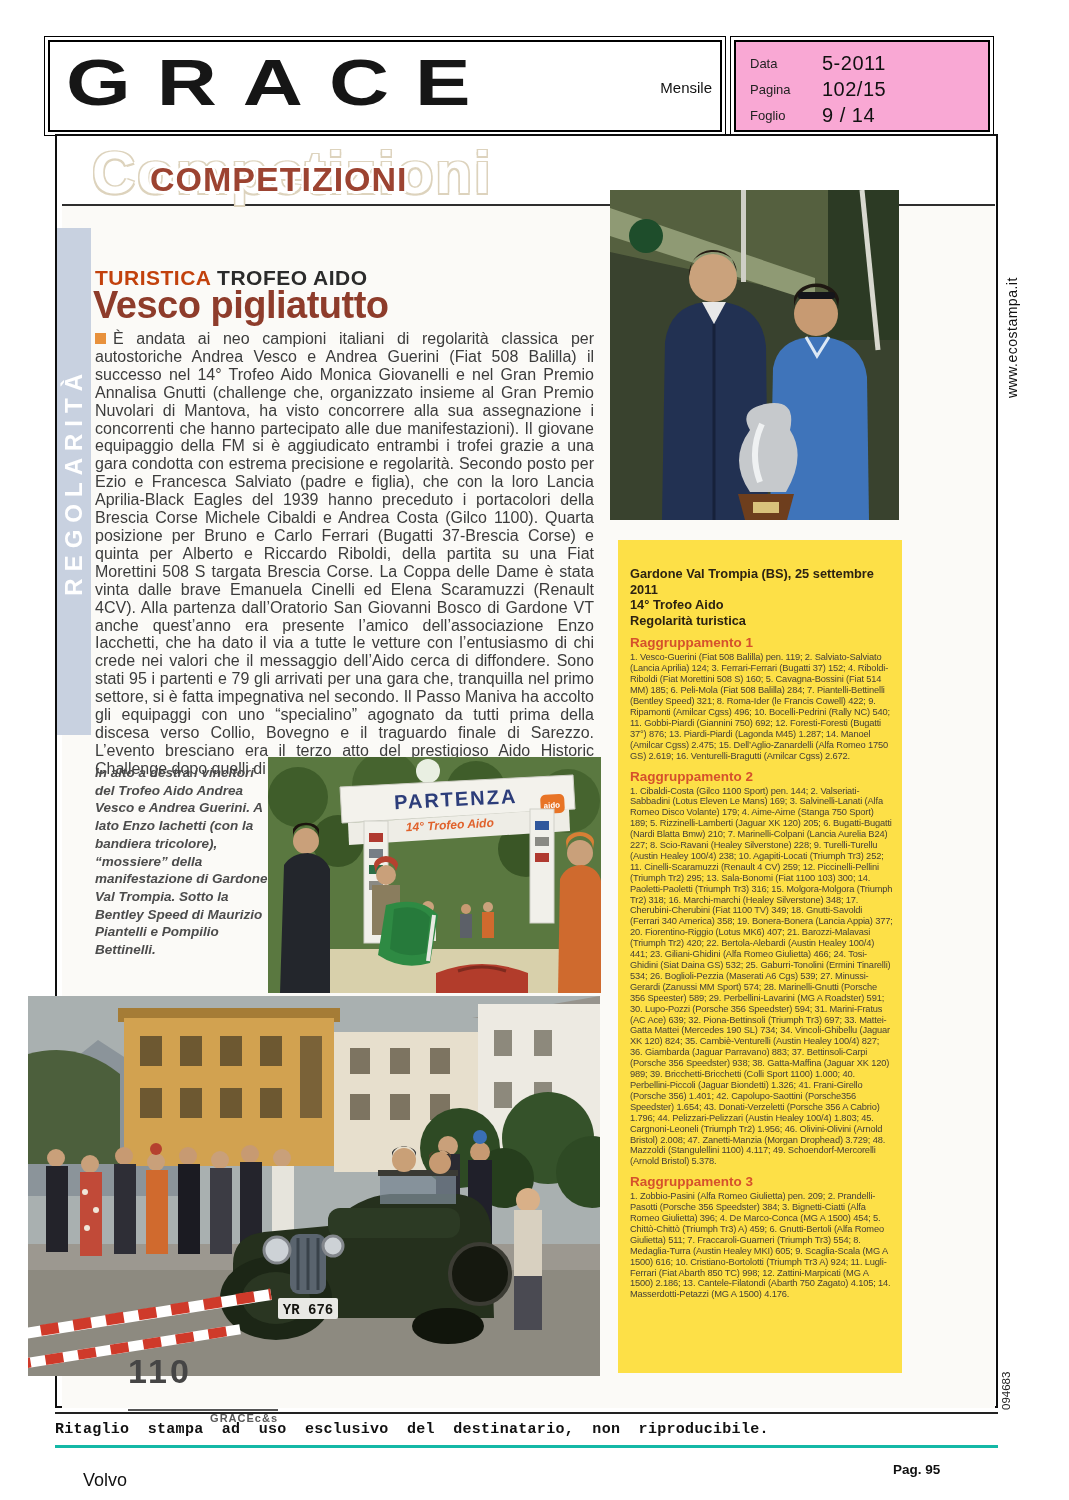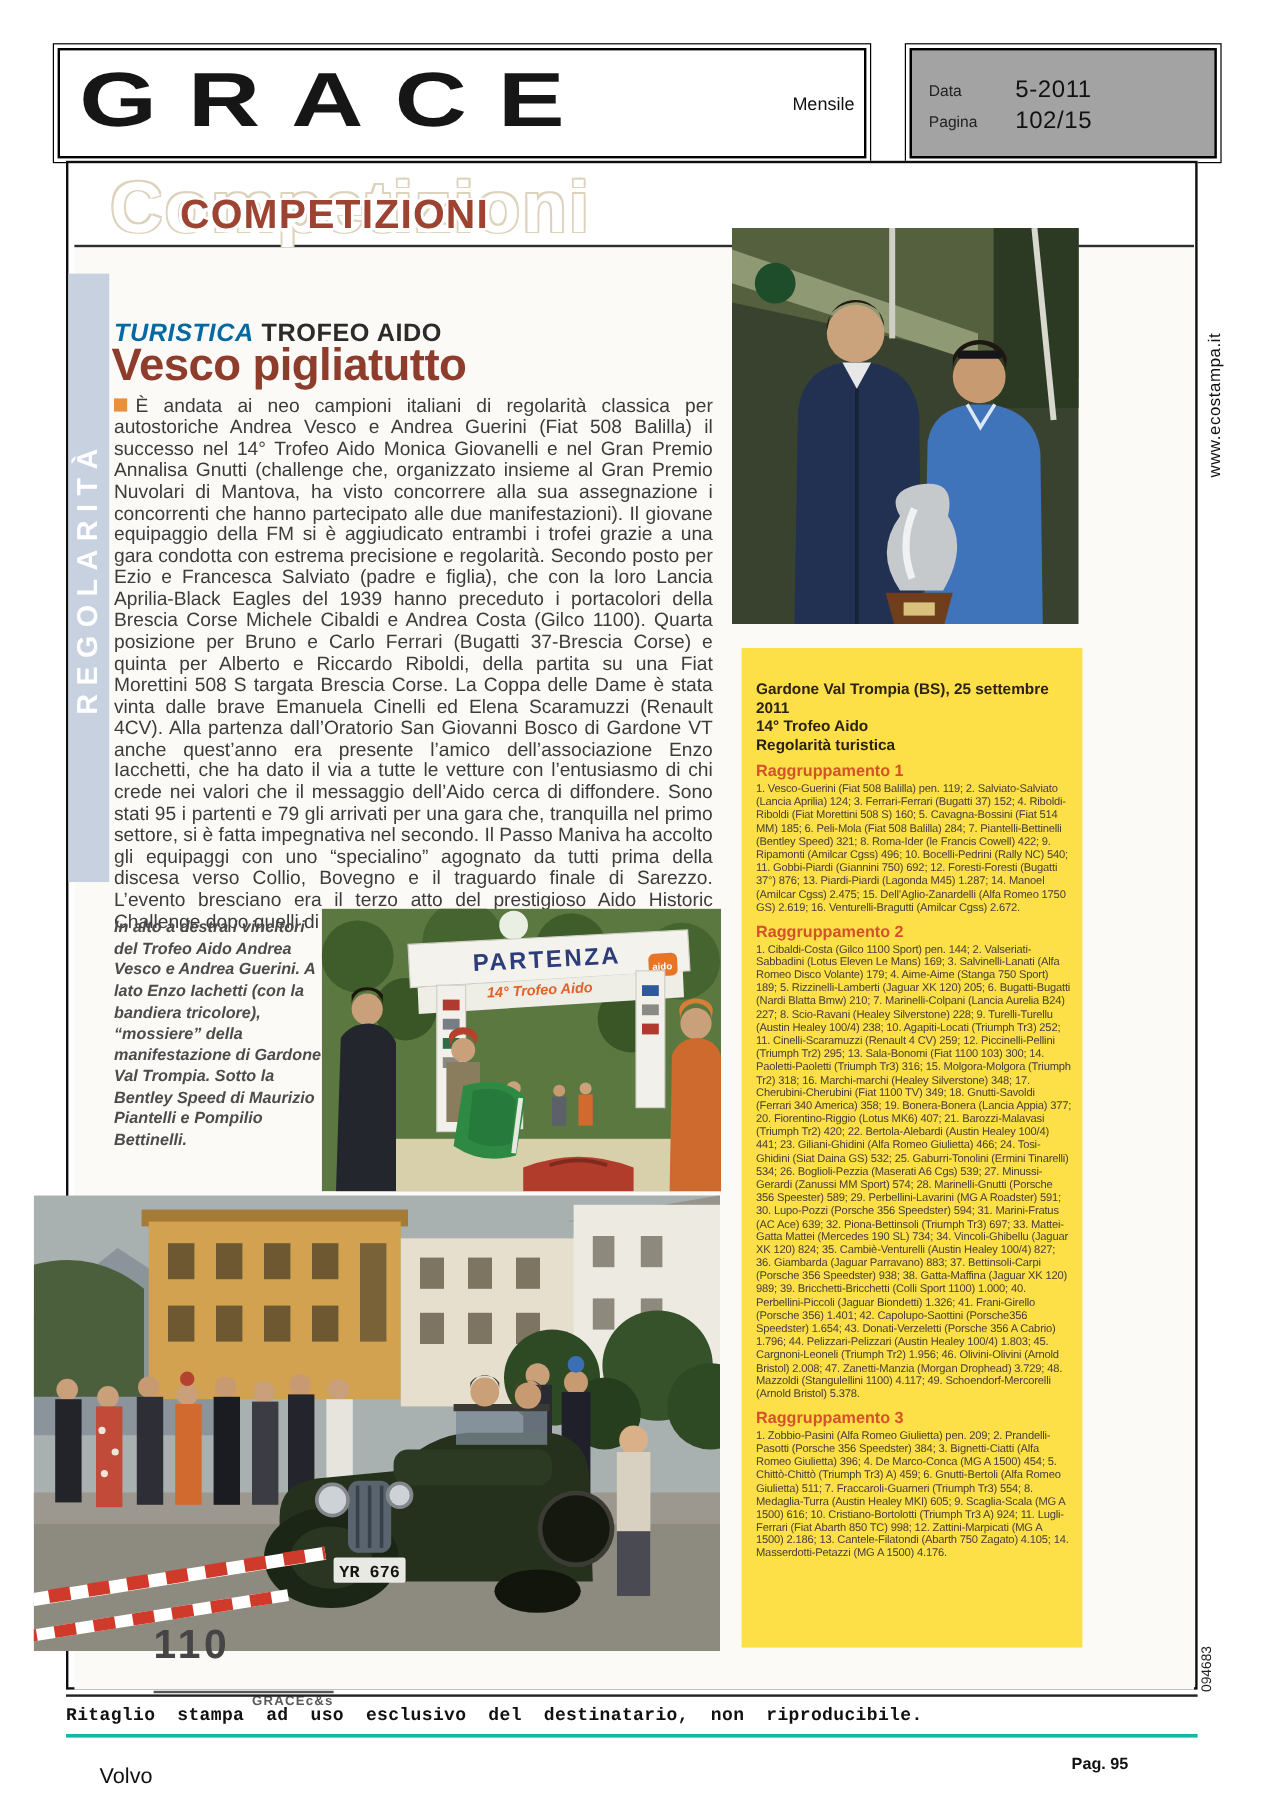--- a/index.html
+++ b/index.html
@@ -14,23 +14,22 @@
     border:2px solid #000; outline:1px solid #000; outline-offset:3px; background:#fff;
   }
   .logo-text {
     position:absolute; left:16px; top:6px; font-size:64px; font-weight:700;
     letter-spacing:20px; color:#161616; line-height:1.1;
     transform:scaleX(1.30); transform-origin:left center; white-space:nowrap;
   }
   .frequency { position:absolute; right:8px; top:5px; font-size:15px; color:#111;margin-top:32px; }
   .data-box {
     position:absolute; left:734px; top:40px; width:256px; height:92px;
-    border:2px solid #000; outline:1px solid #000; outline-offset:3px; background:#a3a3a3;
-    padding:20px 0 0 0;
-    margin-left:24px;
+    border:2px solid #000; outline:1px solid #000; outline-offset:3px; background:#f9a8d4;
+    padding:8px 0 0 0;
   }
   .data-row { display:flex; padding:1px 14px; height:26px; align-items:center; }
   .data-row .lbl { width:72px; font-size:13px; color:#222; }
   .data-row .val { font-size:20px; color:#111; letter-spacing:0.5px; }
   
   .vert-text {
     position:absolute; writing-mode:vertical-rl; transform:rotate(180deg);
     color:#111; white-space:nowrap;
   }
   .ecostampa { left:1004px; top:148px; height:250px; font-size:14px; letter-spacing:0.5px; }
@@ -57,21 +56,21 @@
   .side-strip {
     position:absolute; left:57px; top:228px; width:34px; height:507px;
     background:#c8d1e0; display:flex; align-items:center; justify-content:center;
   }
   .side-strip span {
     writing-mode:vertical-rl; transform:rotate(180deg);
     font-size:24px; font-weight:700; color:#ffffff; letter-spacing:7px;
   }
   
   .kicker { position:absolute; left:95px; top:266px; font-size:21px; font-weight:700; letter-spacing:0.5px; }
-  .kicker .cat { color:#0369a1;font-style:italic; }
+  .kicker .cat { color:#c2410c; }
   .kicker .evt { color:#2b2b2b; }
   .headline {
     position:absolute; left:93px; top:284px; font-size:38px; font-weight:700;
     color:#8e3c2b; letter-spacing:-0.5px;
   }
   .body-text {
     position:absolute; left:95px; top:330px; width:499px;
     font-size:16px; line-height:17.9px; text-align:justify; color:#3c3c3c;
   }
   .bullet {
@@ -125,20 +124,24 @@
     <div class="frequency">Mensile</div>
   </div>
   <div class="data-box">
     <div class="data-row">
       <span class="lbl">Data</span>
       <span class="val">5-2011</span>
     </div>
     <div class="data-row">
       <span class="lbl">Pagina</span>
       <span class="val">102/15</span>
+    </div>
+    <div class="data-row">
+      <span class="lbl">Foglio</span>
+      <span class="val">9 / 14</span>
     </div>
   </div>
 
   <div class="vert-text ecostampa">www.ecostampa.it</div>
   <div class="vert-text clipnum">094683</div>
 
   <div class="frame"></div>
   <div class="panel"></div>
 
   <div class="watermark">Competizioni</div>

